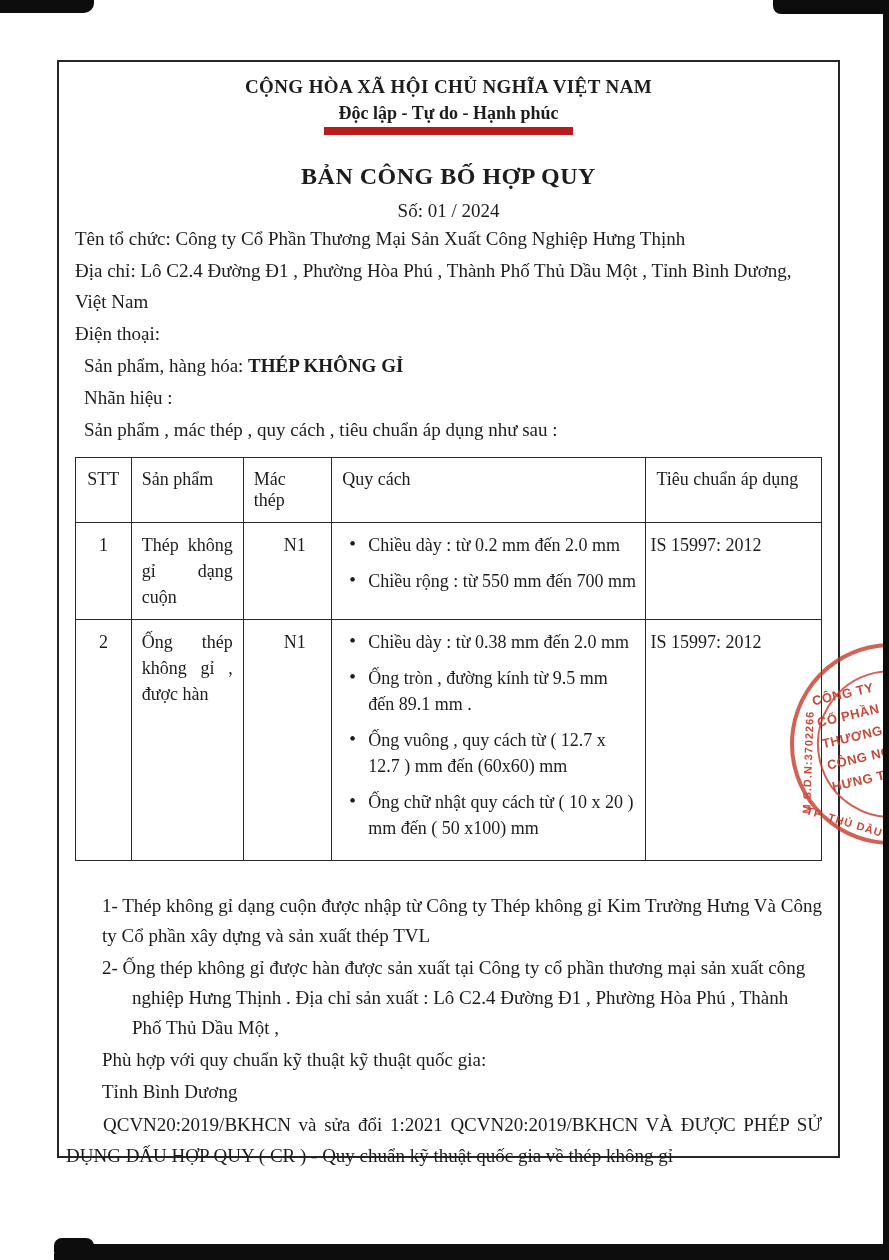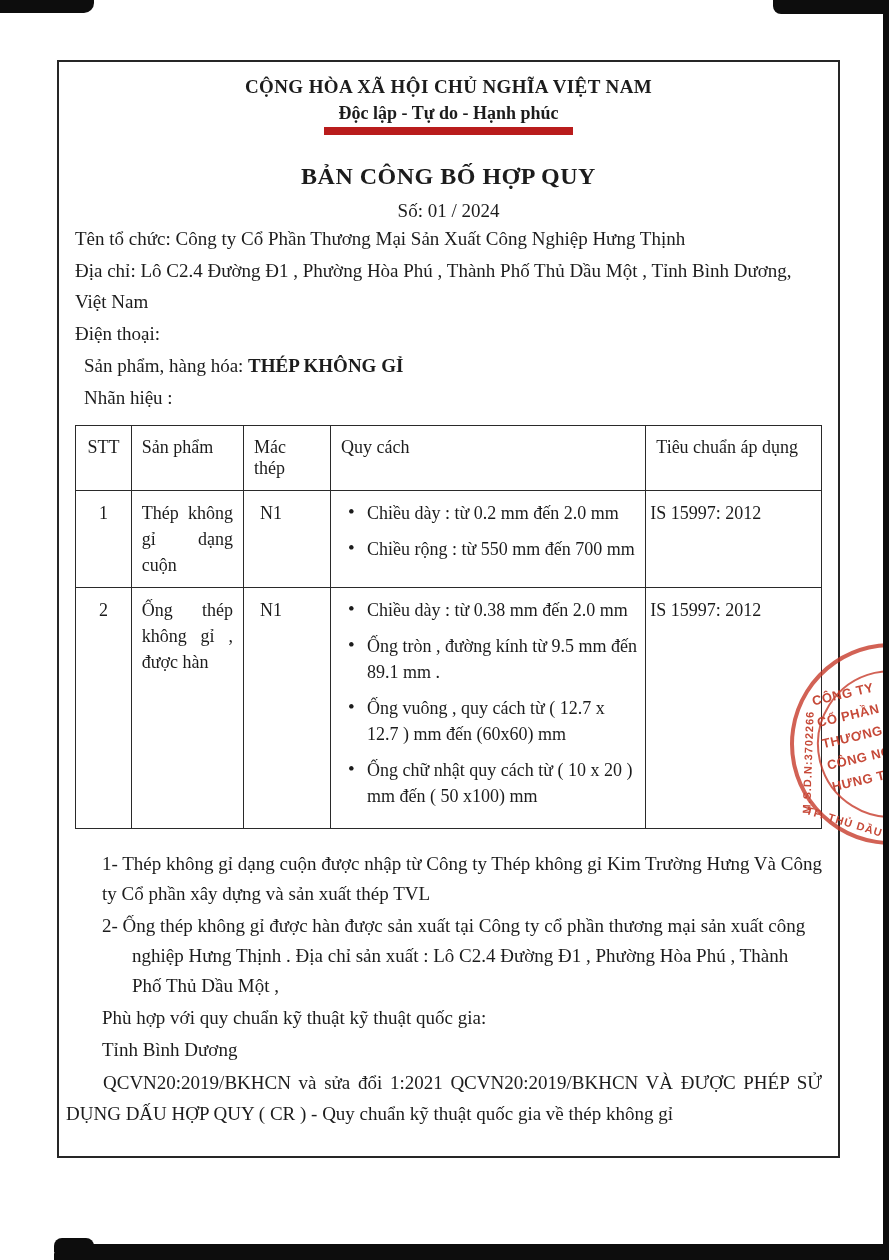--- a/index.html
+++ b/index.html
@@ -34,26 +34,26 @@
   table.spec-table { width:100%; border-collapse:collapse; margin-top:12px; font-size:18px; }
   .spec-table th, .spec-table td { border:1.5px solid #2a2a2a; vertical-align:top; font-weight:normal; text-align:left; }
   .spec-table th { padding:11px 10px; font-size:18px; }
   .spec-table td { padding:9px 8px; font-size:18px; line-height:26px; }
   .c-stt  { width:56px;  text-align:center !important; }
   .c-sp   { width:116px; }
   .c-mt   { width:90px;  }
   .c-qc   { width:333px; }
   .c-tc   { width:180px; }
   td.c-sp { text-align:justify; padding:9px 10px; }
-  td.c-mt { padding-left:16px; }
+  td.c-mt { padding-left:40px; }
   td.c-tc { padding-left:4px; white-space:nowrap; }
   .bullet { position:relative; padding-left:28px; margin:0 0 10px 0; line-height:26px; }
   .bullet::before { content:"•"; position:absolute; left:9px; top:-1px; font-size:19px; }
 
-  .notes { margin-top:20px; font-size:19px; line-height:30px; }
+  .notes { margin-top:30px; font-size:19px; line-height:30px; }
   .note1 { padding-left:27px; }
   .note2 { padding-left:57px; text-indent:-30px; margin-top:2px; }
   .note-plain { padding-left:27px; margin-top:2px; }
   .reg-par { margin-left:-9px; margin-top:2px; text-align:justify; text-indent:37px; line-height:31px; }
 
   
   .stamp {
     position:absolute; left:790px; top:643px; width:202px; height:202px;
     z-index:5; color:#c23a28; transform:rotate(-13deg); opacity:.92;
   }
@@ -86,20 +86,21 @@
     </div>
 
     <div class="doc-title">BẢN CÔNG BỐ HỢP QUY</div>
     <div class="doc-no">Số: 01 / 2024</div>
 
     <p class="para">Tên tổ chức: Công ty Cổ Phần Thương Mại Sản Xuất Công Nghiệp Hưng Thịnh</p>
     <p class="para">Địa chỉ: Lô C2.4 Đường Đ1 , Phường Hòa Phú , Thành Phố Thủ Dầu Một , Tỉnh Bình Dương, Việt Nam</p>
     <p class="para">Điện thoại:</p>
     <p class="para indent-sm"><span>Sản phẩm, hàng hóa: </span><span class="strong">THÉP KHÔNG GỈ</span></p>
     <p class="para indent-sm">Nhãn hiệu :</p>
+    <p class="para indent-sm">Sản phẩm , mác thép , quy cách , tiêu chuẩn áp dụng như sau :</p>
 
     <table class="spec-table">
       <tbody>
           <tr>
         <th class="c-stt">STT</th>
         <th class="c-sp">Sản phẩm</th>
         <th class="c-mt">Mác thép</th>
         <th class="c-qc">Quy cách</th>
         <th class="c-tc">Tiêu chuẩn áp dụng</th>
       </tr>

